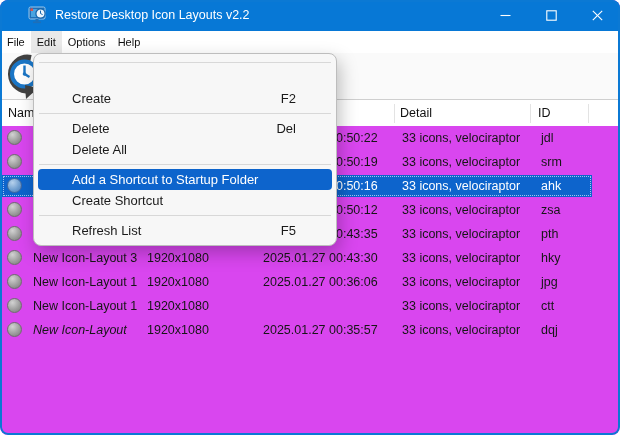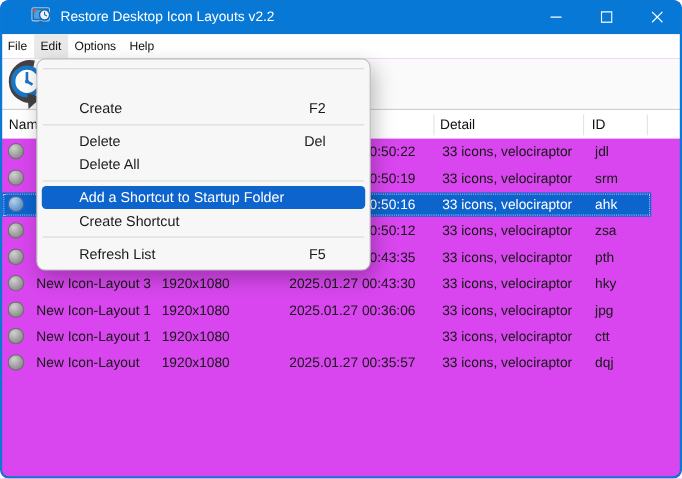--- a/index.html
+++ b/index.html
@@ -174,21 +174,21 @@
       </div>
       <div class="row">
         <span class="sphere"></span>
         <span class="cell" style="left: 33px;">New Icon-Layout 1</span>
         <span class="cell" style="left: 147px;">1920x1080</span>
         <span class="cell" style="left: 402px;">33 icons, velociraptor</span>
         <span class="cell" style="left: 541px;">ctt</span>
       </div>
       <div class="row">
         <span class="sphere"></span>
-        <span class="cell" style="left: 33px;">New Icon-Layout</span>
+        <span class="cell" style="left: 33px; font-style: italic;">New Icon-Layout</span>
         <span class="cell" style="left: 147px;">1920x1080</span>
         <span class="cell" style="left: 263px;">2025.01.27 00:35:57</span>
         <span class="cell" style="left: 402px;">33 icons, velociraptor</span>
         <span class="cell" style="left: 541px;">dqj</span>
       </div>
     </div>
 
   <div class="menu">
       <div class="msep"></div>
       <div class="mitem">

